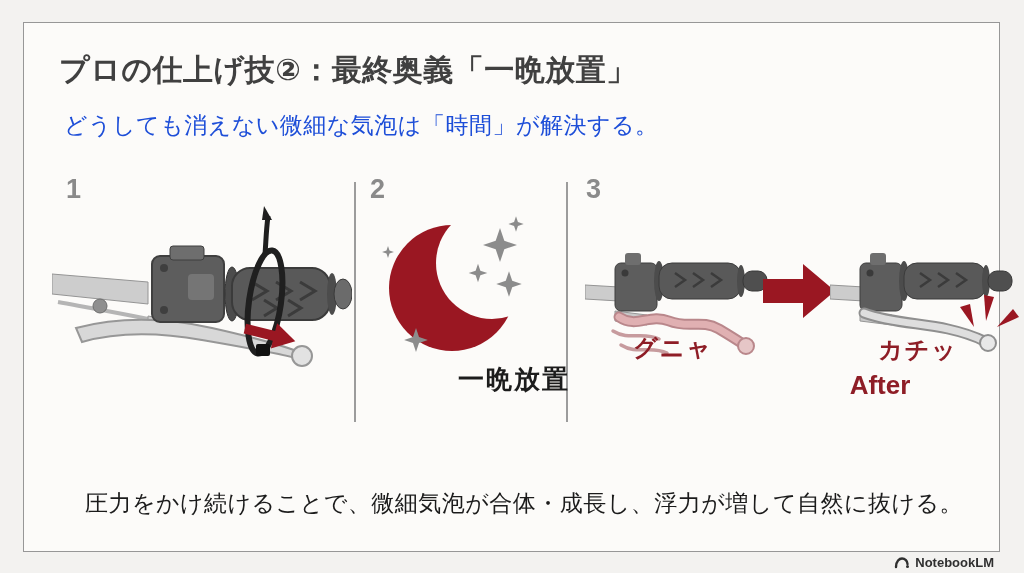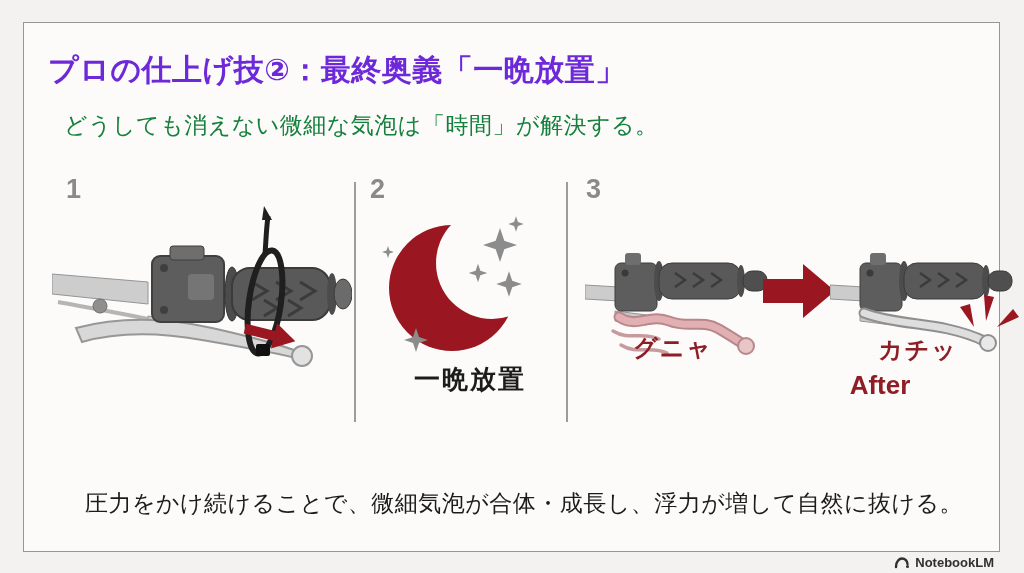--- a/index.html
+++ b/index.html
@@ -9,36 +9,36 @@
     font-family:"Liberation Sans","DejaVu Sans",sans-serif;
     position:relative;overflow:hidden;
     -webkit-font-smoothing:antialiased;
   }
   .stage{position:absolute;left:0;top:0;width:1024px;height:573px;}
   .card{
     position:absolute;left:23px;top:22px;width:977px;height:530px;
     background:#fcfbf9;border:1px solid #979797;box-sizing:border-box;
   }
   .title{
-    position:absolute;left:48px;top:50px;width:900px;
-    font-size:30px;font-weight:700;color:#6d28d9;letter-spacing:0.5px;
+    position:absolute;left:59px;top:50px;width:900px;
+    font-size:30px;font-weight:700;color:#404040;letter-spacing:0.5px;
   }
   .subtitle{
     position:absolute;left:64px;top:110px;width:900px;
-    font-size:23px;font-weight:500;color:#15803d;letter-spacing:0.5px;
+    font-size:23px;font-weight:500;color:#1d4ed8;letter-spacing:0.5px;
   }
   .step-number{
     position:absolute;font-size:27px;font-weight:700;color:#8a8a8a;
   }
   .divider{
     position:absolute;top:182px;width:2px;height:240px;background:#9c9c9c;
   }
   .illu{position:absolute;}
   .caption-night{
-    position:absolute;left:370px;top:362px;width:200px;text-align:center;
+    position:absolute;left:370px;top:362px;width:200px;text-align:right;
     font-size:26px;font-weight:700;color:#1c1c1c;letter-spacing:2px;
   }
   .lbl-jp{
     position:absolute;width:160px;text-align:center;
     font-size:24px;font-weight:700;letter-spacing:2px;
   }
   .lbl-en{
     position:absolute;width:160px;text-align:center;
     font-size:26px;font-weight:700;
   }

